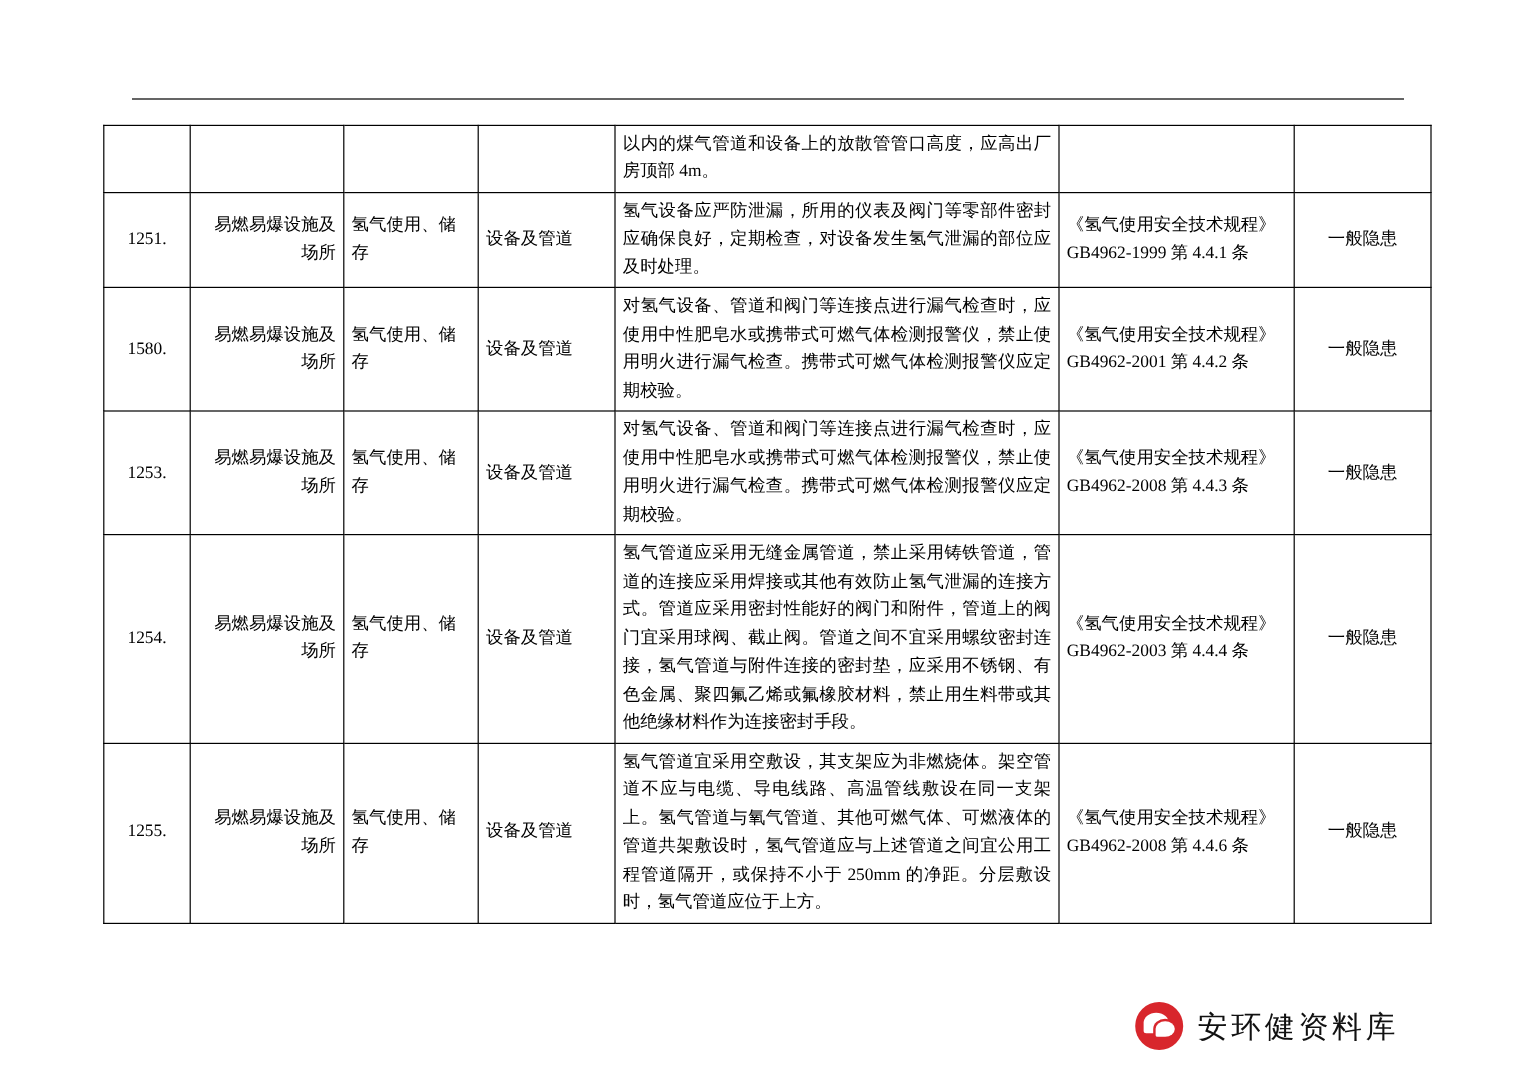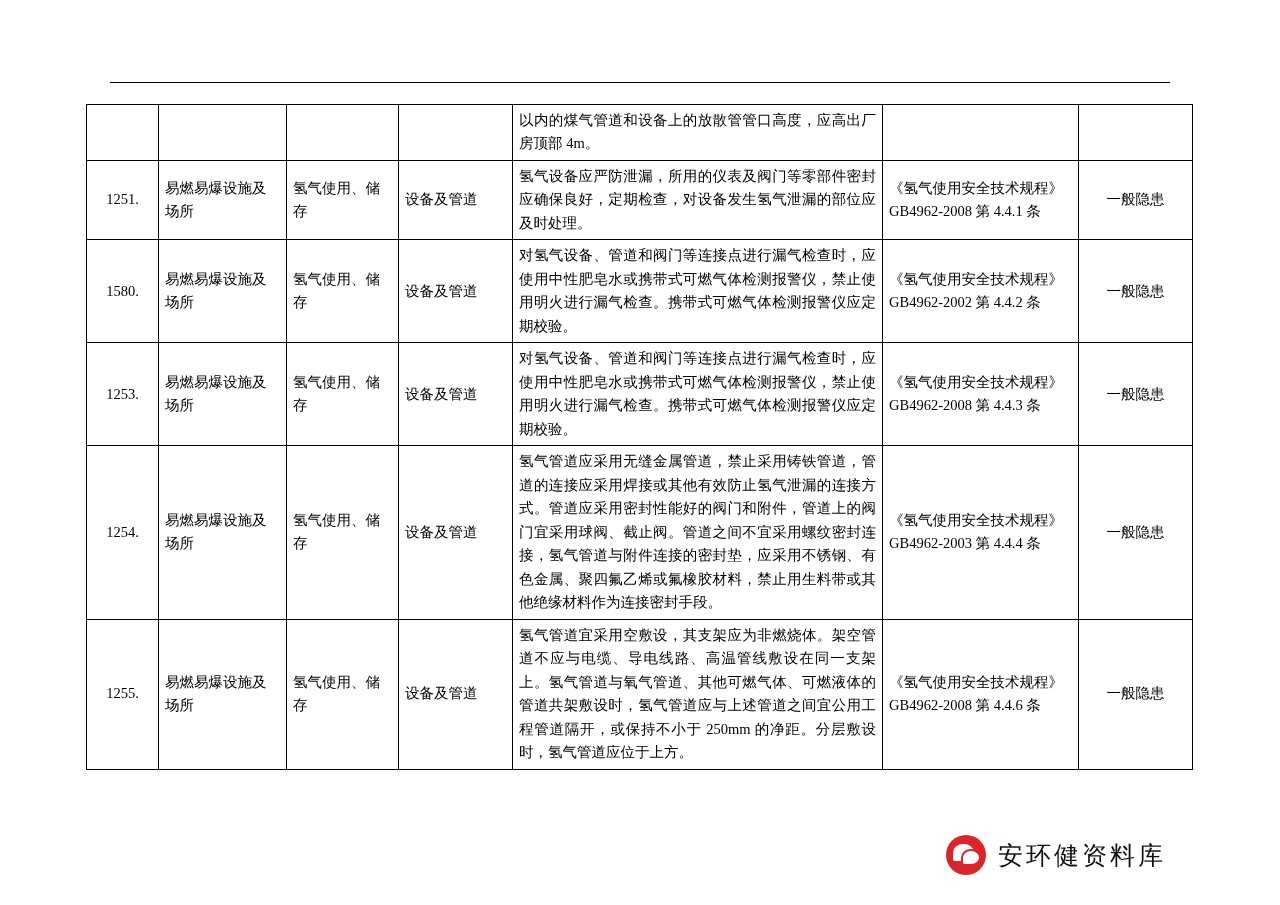--- a/index.html
+++ b/index.html
@@ -50,21 +50,21 @@
   }
   col.c-no    { width: 72px; }
   col.c-cat   { width: 128px; }
   col.c-sub   { width: 112px; }
   col.c-obj   { width: 114px; }
   col.c-desc  { width: 370px; }
   col.c-basis { width: 196px; }
   col.c-level { width: 114px; }
 
   td.no      { text-align: center; }
-  td.cat     { text-align: left; }
+  td.cat     { text-align: right; }
   td.sub     { text-align: left; }
   td.obj     { text-align: left; }
   td.desc    { text-align: justify; text-align-last: left; }
   td.basis   { text-align: left; }
   td.level   { text-align: center; vertical-align: bottom; padding-bottom: 4px; margin-left: 19px; }
 
   
   .footer-brand {
     position: absolute;
     right: 66px;
@@ -137,31 +137,31 @@
           <td class="basis"></td>
           <td class="level"></td>
         </tr>
 
         <tr>
           <td class="no">1251.</td>
           <td class="cat">易燃易爆设施及场所</td>
           <td class="sub">氢气使用、储存</td>
           <td class="obj">设备及管道</td>
           <td class="desc">氢气设备应严防泄漏，所用的仪表及阀门等零部件密封应确保良好，定期检查，对设备发生氢气泄漏的部位应及时处理。</td>
-          <td class="basis">《氢气使用安全技术规程》GB4962-2008 第 4.4.1 条</td>
+          <td class="basis">《氢气使用安全技术规程》GB4962-1999 第 4.4.1 条</td>
           <td class="level">一般隐患</td>
         </tr>
 
         <tr>
           <td class="no">1580.</td>
           <td class="cat">易燃易爆设施及场所</td>
           <td class="sub">氢气使用、储存</td>
           <td class="obj">设备及管道</td>
           <td class="desc">对氢气设备、管道和阀门等连接点进行漏气检查时，应使用中性肥皂水或携带式可燃气体检测报警仪，禁止使用明火进行漏气检查。携带式可燃气体检测报警仪应定期校验。</td>
-          <td class="basis">《氢气使用安全技术规程》GB4962-2002 第 4.4.2 条</td>
+          <td class="basis">《氢气使用安全技术规程》GB4962-2001 第 4.4.2 条</td>
           <td class="level">一般隐患</td>
         </tr>
 
         <tr>
           <td class="no">1253.</td>
           <td class="cat">易燃易爆设施及场所</td>
           <td class="sub">氢气使用、储存</td>
           <td class="obj">设备及管道</td>
           <td class="desc">对氢气设备、管道和阀门等连接点进行漏气检查时，应使用中性肥皂水或携带式可燃气体检测报警仪，禁止使用明火进行漏气检查。携带式可燃气体检测报警仪应定期校验。</td>
           <td class="basis">《氢气使用安全技术规程》GB4962-2008 第 4.4.3 条</td>

